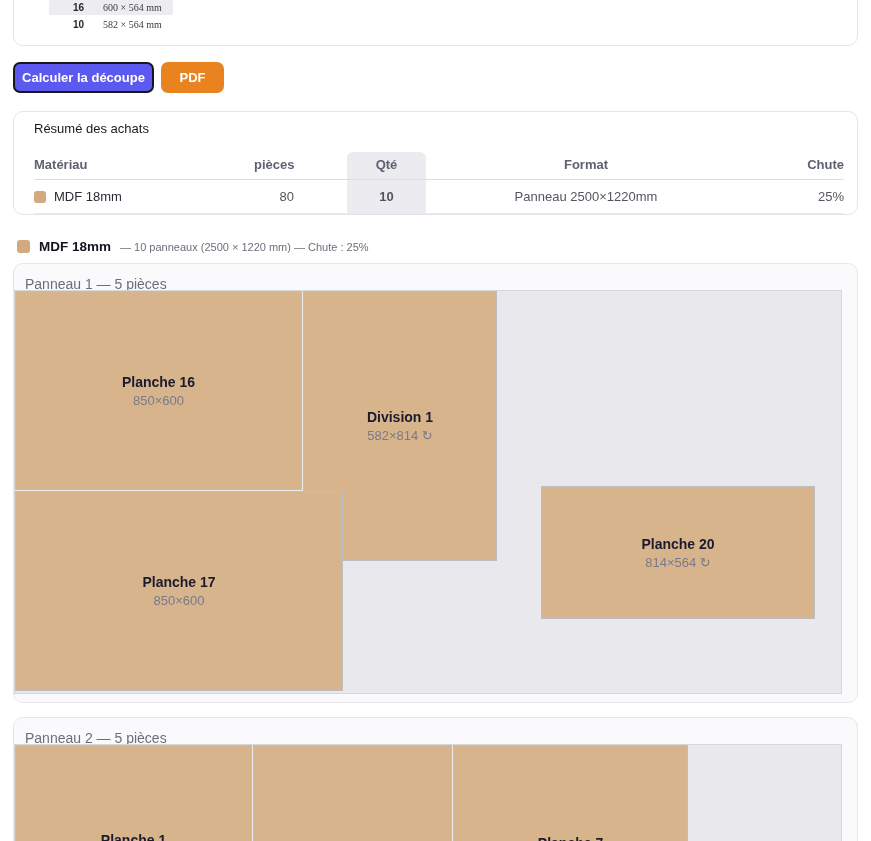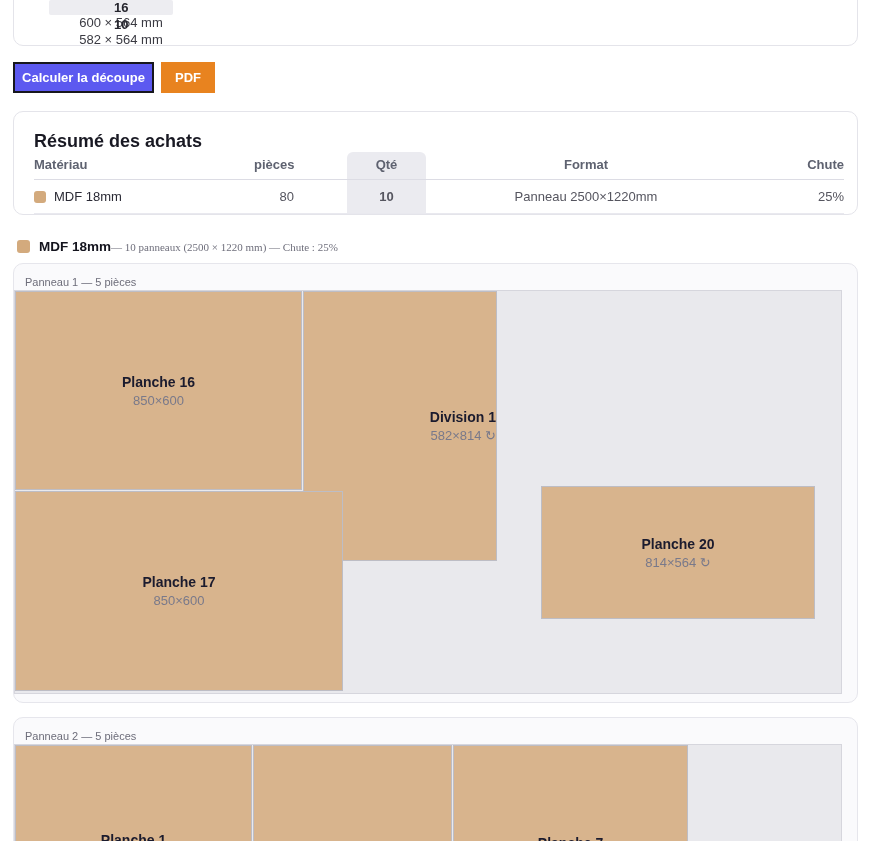--- a/index.html
+++ b/index.html
@@ -28,37 +28,37 @@
     background:#ffffff;
     border:1px solid #e4e4ea;
     border-radius:10px;
   }
   
   #top-card{top:-14px;height:60px;}
   #cut-rows{position:absolute;left:35px;top:13px;}
   .cut-row{
     display:flex;align-items:center;
     width:124px;height:15px;margin-bottom:2px;
-    font-size:13px;padding-left:20px;border-radius:2px;flex-direction:column;
+    font-size:10px;padding-left:20px;border-radius:2px;
   }
   .cut-row.hl{background:var(--row-highlight);}
   .cut-row .qty{width:15px;text-align:right;font-weight:bold;color:#26262e;}
-  .cut-row .dims{color:#3a3a42;white-space:nowrap;}
+  .cut-row .dims{margin-left:19px;color:#3a3a42;white-space:nowrap;font-family:Liberation Serif, serif;}
   
   .btn{
     position:absolute;top:62px;height:31px;
-    border-radius:0;color:#fff;font-weight:bold;font-size:13px;
+    border-radius:7px;color:#fff;font-weight:bold;font-size:13px;
     font-family:"Liberation Sans", sans-serif;
     display:flex;align-items:center;justify-content:center;cursor:pointer;
   }
   #btn-calc{left:13px;width:141px;background:var(--accent-button);border:2px solid #17171d;}
-  #btn-pdf{left:161px;width:54px;background:var(--pdf-button);border:none;}
+  #btn-pdf{left:161px;width:63px;background:var(--pdf-button);border:none;}
   
   #summary-card{top:111px;height:104px;}
-  #summary-title{position:absolute;left:20px;top:19px;font-size:18px;font-weight:bold;color:#191923;}
+  #summary-title{position:absolute;left:20px;top:9px;font-size:13px;font-weight:normal;color:#191923;}
   #summary-table{
     position:absolute;left:20px;top:40px;width:810px;
     border-collapse:collapse;font-size:13px;table-layout:fixed;
   }
   #summary-table th{
     font-weight:bold;color:#5e6270;padding:5px 0 7px;
     border-bottom:1px solid #dcdce4;
   }
   #summary-table td{
     padding:9px 0;border-bottom:1px solid #e9e9ef;color:#55555f;
@@ -72,27 +72,27 @@
   .mat-cell{display:flex;align-items:center;gap:8px;color:#2a2a35;}
   .swatch{width:12px;height:12px;border-radius:3px;background:var(--swatch);flex:0 0 auto;}
   td.col-qte{font-weight:bold;color:#191923;}
   
   #material-header{
     position:absolute;left:17px;top:239px;
     display:flex;align-items:center;
   }
   #material-header .swatch{width:13px;height:13px;}
   #material-name{font-size:13.5px;font-weight:bold;color:#14141e;margin-left:9px;}
-  #material-details{font-size:11px;color:#6f6f7c;font-family:Liberation Serif, serif;}
+  #material-details{font-size:11px;color:#6f6f7c;margin-left:9px;}
   
   .panel-card{
     position:absolute;left:13px;width:845px;height:440px;
     background:#fafafc;border:1px solid #e6e6ec;border-radius:10px;
   }
-  .panel-label{position:absolute;left:11px;top:12px;font-size:11px;color:#6d6d7a;}
+  .panel-label{position:absolute;left:11px;top:12px;font-size:14px;color:#6d6d7a;}
   .sheet{
     position:absolute;left:0;top:26px;width:828px;height:404px;
     background:var(--sheet-bg);border:1px solid #d6d6dd;
   }
   .piece{
     position:absolute;
     background:var(--piece-fill);
     border:1px solid var(--piece-border);
     display:flex;flex-direction:column;align-items:center;justify-content:center;
     text-align:center;overflow:hidden;
@@ -165,21 +165,21 @@
 </div>
 
 <div id="panels-root">
     <div class="panel-card" style="top: 263px;">
       <div class="panel-label">Panneau 1 — 5 pièces</div>
       <div class="sheet">
         <div class="piece" style="left: 0px; top: 0px; width: 287px; height: 199px;">
           <div class="piece-name">Planche 16</div>
           <div class="piece-dims">850×600</div>
         </div>
-        <div class="piece" style="left: 288px; top: 0px; width: 194px; height: 270px; align-items: flex-end;">
+        <div class="piece" style="left: 288px; top: 0px; width: 194px; height: 270px;">
           <div class="piece-name">Division 1</div>
           <div class="piece-dims">582×814 ↻</div>
         </div>
         <div class="piece" style="left: 0px; top: 200px; width: 328px; height: 200px;">
           <div class="piece-name">Planche 17</div>
           <div class="piece-dims">850×600</div>
         </div>
         <div class="piece" style="left: 482px; top: 195px; width: 274px; height: 133px; margin-left: 44px;">
           <div class="piece-name">Planche 20</div>
           <div class="piece-dims">814×564 ↻</div>

